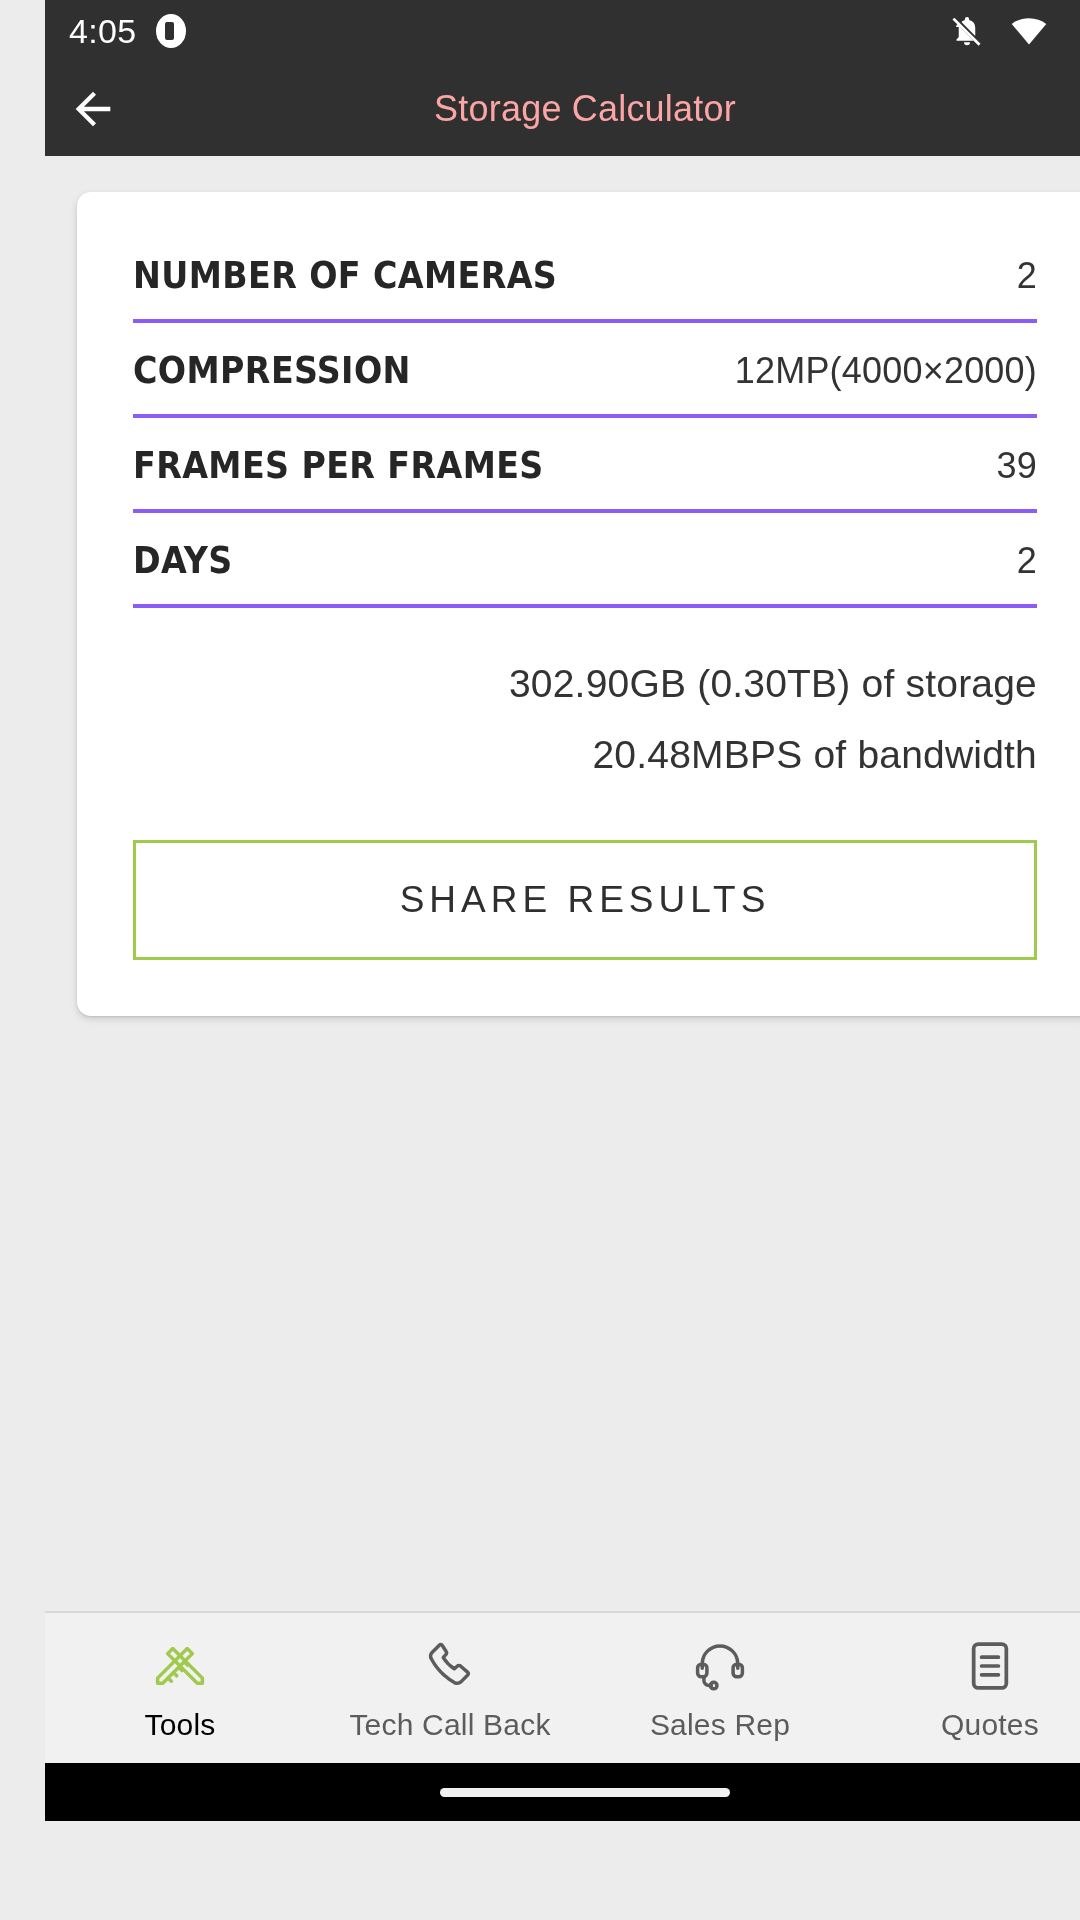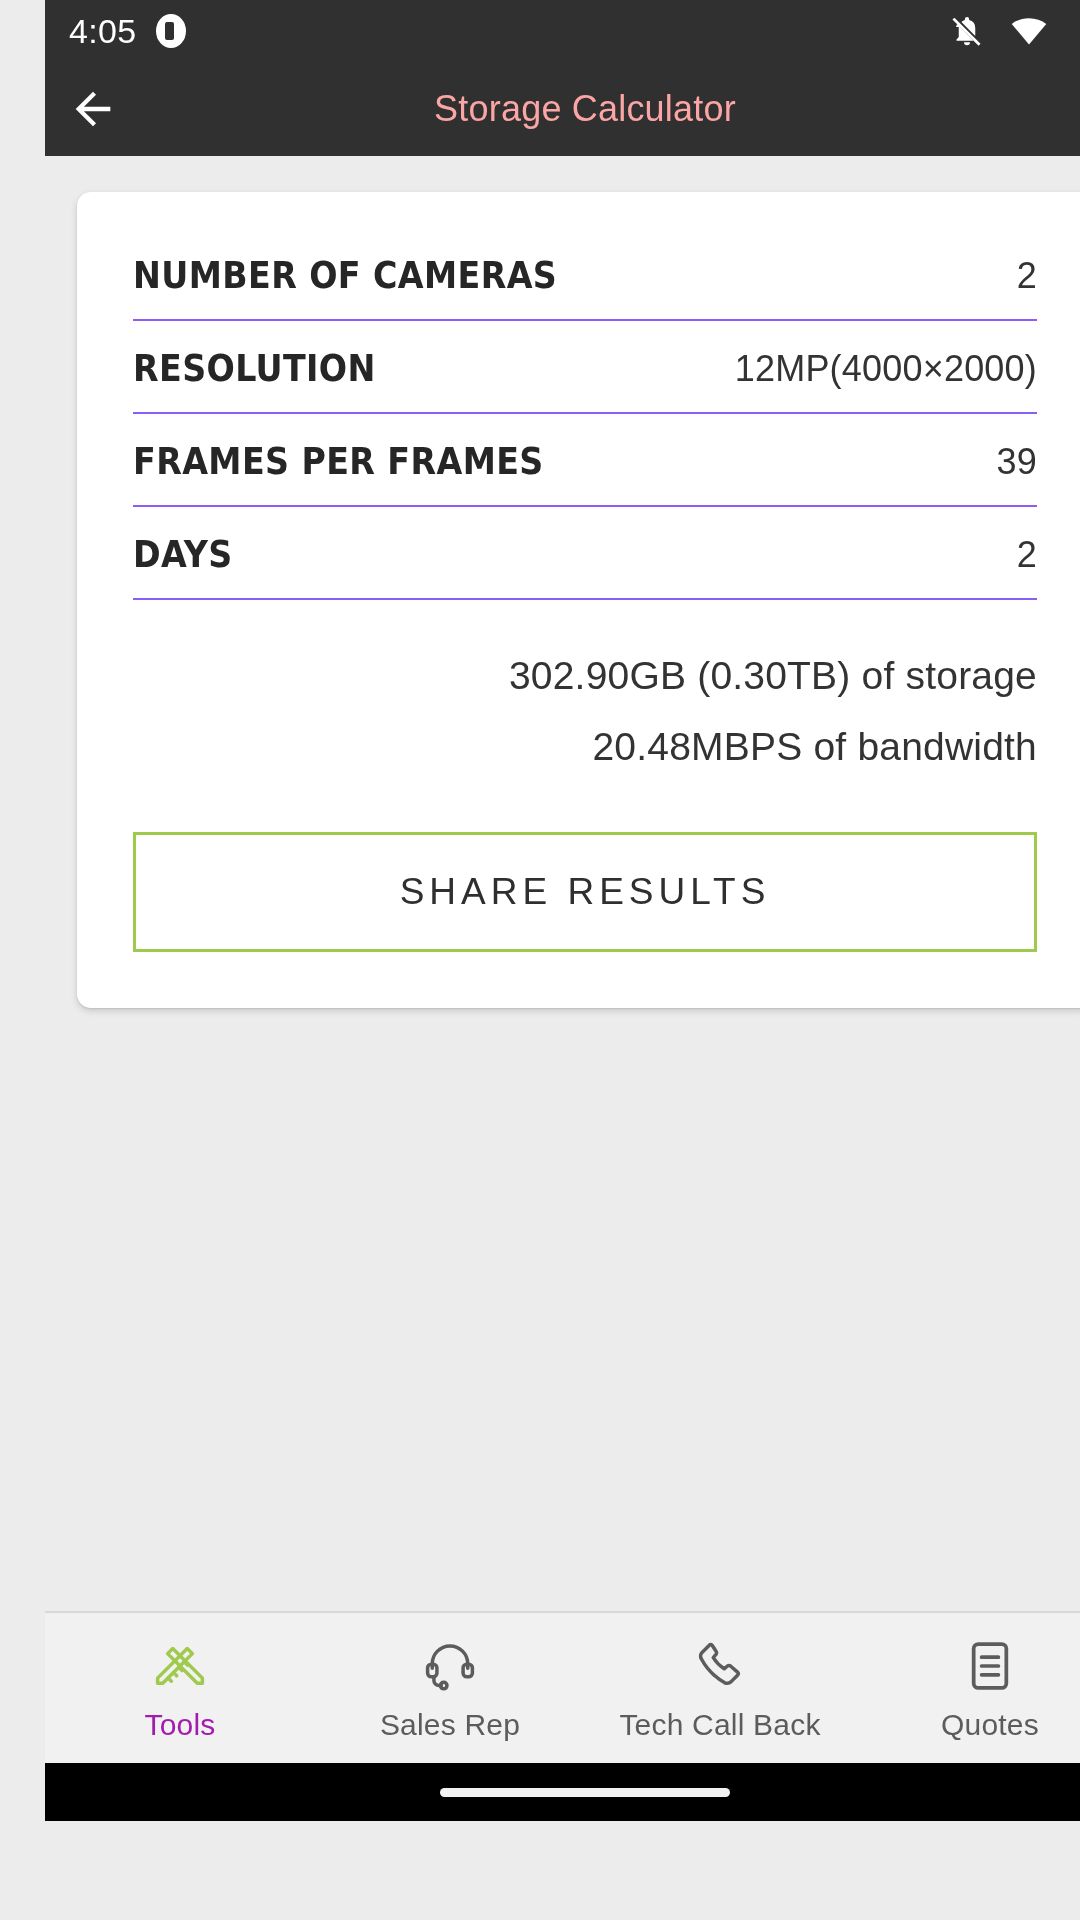--- a/index.html
+++ b/index.html
@@ -56,21 +56,21 @@
   }
   .card {
     background:#ffffff; border-radius:14px;
     box-shadow:0 3px 7px rgba(0,0,0,0.14), 0 1px 2px rgba(0,0,0,0.10);
     padding:46px 56px 56px 56px;
   }
 
   .row {
     display:flex; align-items:baseline; justify-content:space-between;
     padding:26px 0 22px 0;
-    border-bottom:2px solid #8b5cf6;
+    border-bottom:4px solid #8b5cf6;
     cursor:pointer;
   }
   .row:first-child { padding-top:16px; }
   .row-label {
     font-family:"Liberation Sans Narrow","DejaVu Sans Condensed","Liberation Sans", sans-serif;
     font-size:37px; font-weight:700; color:#262626;
     letter-spacing:0.4px; white-space:nowrap;
   }
   .row-value {
     font-size:36px; font-weight:400; color:#333333;
@@ -102,21 +102,21 @@
   }
   .navitem {
     flex:1 1 0; height:100%;
     display:flex; flex-direction:column; align-items:center; justify-content:center;
     gap:14px; cursor:pointer;
   }
   .nav-ico { height:60px; display:flex; align-items:center; justify-content:center; }
   .nav-label {
     font-size:30px; color:#5c5c5c; letter-spacing:0.2px; line-height:1;
   }
-  .navitem.active .nav-label { color:#a21caf;text-align:right; }
+  .navitem.active .nav-label { color:#000000;text-align:right; }
 
   
   .gesturebar {
     flex:0 0 auto; height:58px; background:#000000;
     display:flex; align-items:center; justify-content:center;
   }
   .gesture-pill {
     width:290px; height:9px; border-radius:6px; background:#f2f2f2;
   }
 </style>
@@ -159,21 +159,21 @@
 
   <div class="content">
     <div class="card">
 
       <div class="row">
         <span class="row-label">NUMBER OF CAMERAS</span>
         <span class="row-value">2</span>
       </div>
 
       <div class="row">
-        <span class="row-label">RESOLUTION</span>
+        <span class="row-label">COMPRESSION</span>
         <span class="row-value">12MP(4000×2000)</span>
       </div>
 
       <div class="row">
         <span class="row-label">FRAMES PER FRAMES</span>
         <span class="row-value">39</span>
       </div>
 
 
       <div class="row">
@@ -197,49 +197,49 @@
       <span class="nav-ico">
         <svg width="56" height="56" viewBox="0 0 24 24">
           <g fill="none" stroke="#9fca4e" stroke-width="1.5" stroke-linejoin="round" stroke-linecap="round">
             <path d="M4.6 19.4 17.3 6.7l-2.2-2.2L2.4 17.2v2.2z"></path>
             <path d="M6.9 17.1 8.3 18.5M9.2 14.8l1.4 1.4M11.5 12.5l1.4 1.4M13.8 10.2l1.4 1.4"></path>
             <path d="M19.4 19.4 6.7 6.7l2.2-2.2 12.7 12.7v2.2z"></path>
           </g>
         </svg>
       </span>
       <span class="nav-label">Tools</span>
+    </div>
+
+    <div class="navitem">
+      <span class="nav-ico">
+        <svg width="56" height="56" viewBox="0 0 24 24">
+          <path fill="none" stroke="#5c5c5c" stroke-width="1.5" stroke-linejoin="round" d="M7.3 3.2 4.4 6.1c-.8.8-.9 2-.3 3 1.4 2.6 3.3 5 5.6 7 1.3 1.2 2.7 2.2 4.2 3 1 .5 2.1.3 2.9-.4l2.7-2.7c.4-.4.4-1 0-1.4l-3-2.6c-.4-.3-.9-.3-1.3 0l-1.4 1.2c-1.9-1.3-3.5-2.9-4.7-4.8l1.2-1.4c.3-.4.3-.9 0-1.3L8.7 3.2c-.4-.4-1-.4-1.4 0z"></path>
+        </svg>
+      </span>
+      <span class="nav-label">Tech Call Back</span>
     </div>
 
     <div class="navitem">
       <span class="nav-ico">
         <svg width="56" height="56" viewBox="0 0 24 24">
           <g fill="none" stroke="#5c5c5c" stroke-width="1.5" stroke-linecap="round" stroke-linejoin="round">
             <path d="M4.4 13V11a7.6 7.6 0 0 1 15.2 0v2"></path>
             <rect x="2.4" y="11.2" width="4" height="5.4" rx="1.6"></rect>
             <rect x="17.6" y="11.2" width="4" height="5.4" rx="1.6"></rect>
             <path d="M5.1 16.6v1.6a2.2 2.2 0 0 0 2.2 2.2h1"></path>
             <circle cx="9.3" cy="20.4" r="1.4"></circle>
           </g>
         </svg>
       </span>
       <span class="nav-label">Sales Rep</span>
     </div>
 
     <div class="navitem">
       <span class="nav-ico">
         <svg width="56" height="56" viewBox="0 0 24 24">
-          <path fill="none" stroke="#5c5c5c" stroke-width="1.5" stroke-linejoin="round" d="M7.3 3.2 4.4 6.1c-.8.8-.9 2-.3 3 1.4 2.6 3.3 5 5.6 7 1.3 1.2 2.7 2.2 4.2 3 1 .5 2.1.3 2.9-.4l2.7-2.7c.4-.4.4-1 0-1.4l-3-2.6c-.4-.3-.9-.3-1.3 0l-1.4 1.2c-1.9-1.3-3.5-2.9-4.7-4.8l1.2-1.4c.3-.4.3-.9 0-1.3L8.7 3.2c-.4-.4-1-.4-1.4 0z"></path>
-        </svg>
-      </span>
-      <span class="nav-label">Tech Call Back</span>
-    </div>
-
-    <div class="navitem">
-      <span class="nav-ico">
-        <svg width="56" height="56" viewBox="0 0 24 24">
           <g fill="none" stroke="#5c5c5c" stroke-width="1.6" stroke-linecap="round" stroke-linejoin="round">
             <rect x="5" y="2.6" width="14" height="18.8" rx="2"></rect>
             <path d="M8.4 8.2h7.2M8.4 12h7.2M8.4 15.8h7.2"></path>
           </g>
         </svg>
       </span>
       <span class="nav-label">Quotes</span>
     </div>
 
   </div>

